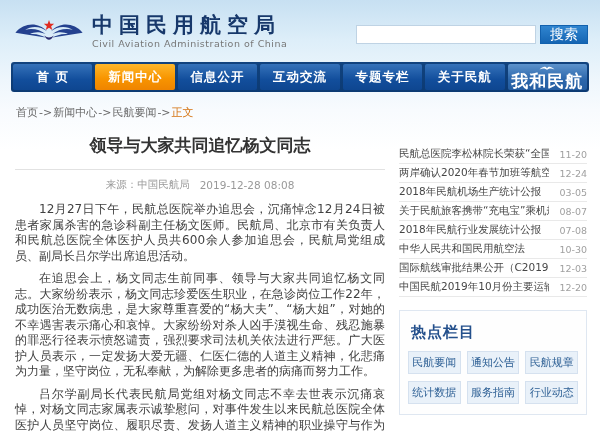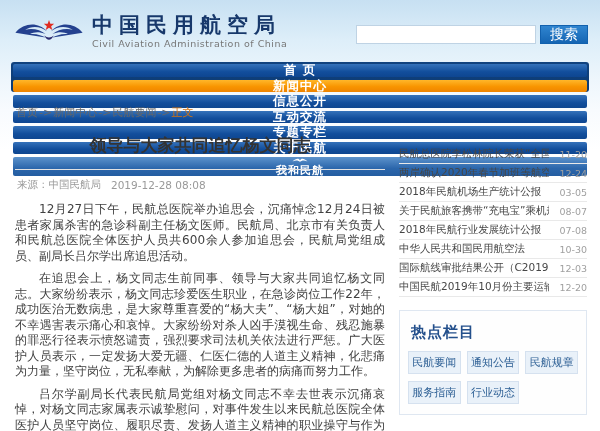--- a/index.html
+++ b/index.html
@@ -13,36 +13,36 @@
   .top { height:58px; display:flex; align-items:center; padding:6px 12px 0 14px;justify-content:space-between; }
   .logo-wrap { display:flex; align-items:center; gap:8px; }
   .logo-svg { width:70px; height:38px; }
   .title-block { line-height:1.1; }
   .cn-title { font-size:21px; font-weight:bold; color:#17386b; letter-spacing:6px; white-space:nowrap; }
   .en-title { font-size:9.5px; color:#777; letter-spacing:0.5px; margin-top:2px; }
   .search-wrap { margin-left:auto; display:flex; align-items:center; margin-top:4px; }
   .search-input { width:180px; height:19px; border:1px solid #bfd3e4; background:#fff; font-size:11px; padding:0 4px; outline:none; }
   .search-btn { height:19px; margin-left:4px; background:linear-gradient(#2f85d0,#1565b3); color:#fff; border:1px solid #1261ae; font-size:14px; padding:0 9px; cursor:pointer; line-height:17px; }
   
-  .nav { margin:4px 11px 0 11px; height:30px; background:linear-gradient(#11437f,#0c3a73); border-radius:3px; display:flex; gap:3px; padding:2px;flex-direction:column; }
+  .nav { margin:4px 11px 0 11px; height:30px; background:linear-gradient(#11437f,#0c3a73); border-radius:3px; display:flex; gap:3px; padding:2px; }
   .nav-item { flex:1; display:flex; flex-direction:column; align-items:center; justify-content:center; text-align:center; color:#fff; font-size:12.5px; font-weight:bold; background:linear-gradient(#3572ba,#124e9c 60%,#0e4690); border-radius:2px; cursor:pointer; letter-spacing:1px; line-height:1; }
   .nav-item.active { background:linear-gradient(#ffb72a,#f89500 55%,#ef8400); }
-  .nav-item:last-child { background:linear-gradient(#5d93cc,#2b66ab 60%,#245da1); font-size:11px; }
+  .nav-item:last-child { background:linear-gradient(#5d93cc,#2b66ab 60%,#245da1); font-size:17px; }
   .nav-wings { display:none; width:16px; height:7px; margin-bottom:1px; }
   .nav-item:last-child .nav-wings { display:block; }
   
   .breadcrumb { padding:13px 0 8px 16px; font-size:11px; color:#666; }
   .bc-sep { color:#666; margin:0 1px; }
   .bc-current { color:#d4720f; }
   
   .main { display:flex; padding:0 11px; align-items:flex-start; }
   .article { width:378px; padding:0 4px; }
   .art-title { text-align:center; font-size:17px; font-weight:bold; color:#333; padding:6px 0 12px; }
   .art-hr { border:none; border-top:1px solid #e2e2e2; }
-  .meta { display:flex; align-items:center; font-size:10.5px; color:#999; padding:8px 2px 6px 2px; }
+  .meta { display:flex; align-items:center; font-size:10.5px; color:#999; padding:8px 2px 6px 2px;justify-content:center; }
   .meta-right { margin-left:auto; display:flex; align-items:center; gap:9px; }
   .fsz-sep { color:#bbb; margin:0 3px; }
   .fsz { color:#999; cursor:pointer; }
   .fsz-wrap .active , .fsz-wrap.active .fsz { color:#e59b2c; }
   .meta-link { color:#999; cursor:pointer; }
   .share-icon { display:inline-block; width:13px; height:13px; background:#3aa0e8; border-radius:2px; position:relative; vertical-align:middle; cursor:pointer; }
   .share-icon::after { content:""; position:absolute; left:3px; top:3px; width:3px; height:3px; background:#fff; border-radius:50%; box-shadow:4px 0 0 #fff,2px 4px 0 #fff; }
   .paras { padding:4px 0 0 0; }
   .para { font-size:12px; line-height:15.5px; color:#404040; text-align:justify; text-indent:2em; margin-bottom:7px; }
   
@@ -185,19 +185,20 @@
           <span class="hn-date">12-20</span>
         </div>
       </div>
     <div class="hc-box">
       <div class="hc-title">热点栏目</div>
       <div class="hc-grid">
 
       <a class="col-btn">民航要闻</a>
           <a class="col-btn">通知公告</a>
           <a class="col-btn">民航规章</a>
+          <a class="col-btn">统计数据</a>
           <a class="col-btn">服务指南</a>
           <a class="col-btn">行业动态</a>
         </div>
     </div>
   </div>
 
 </div>
 
 </body></html>

